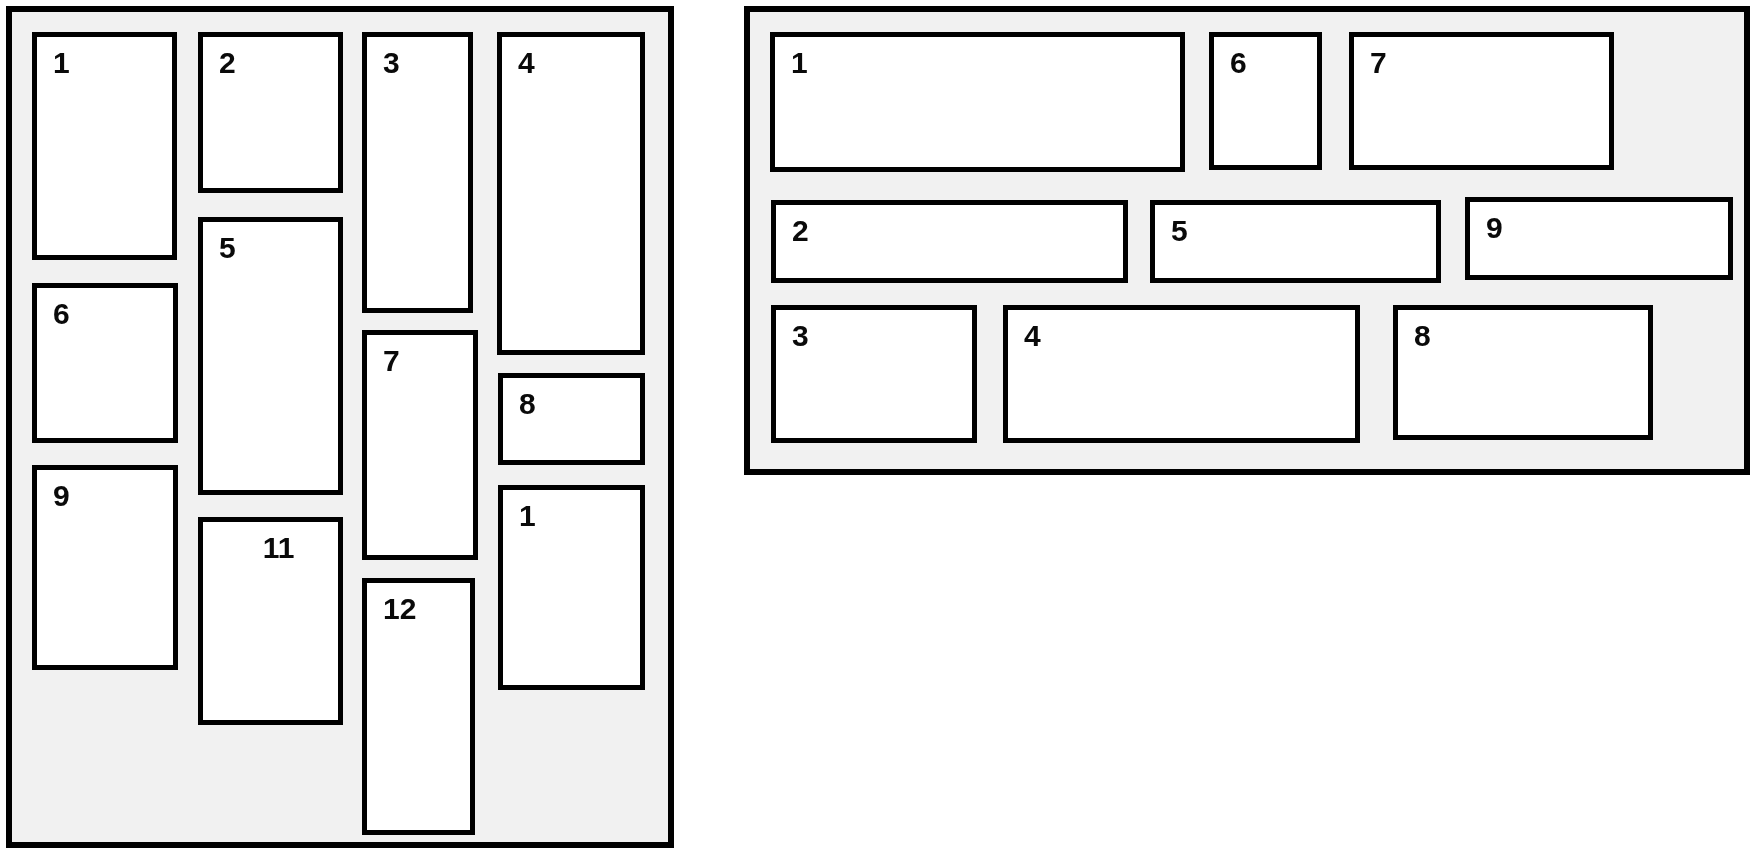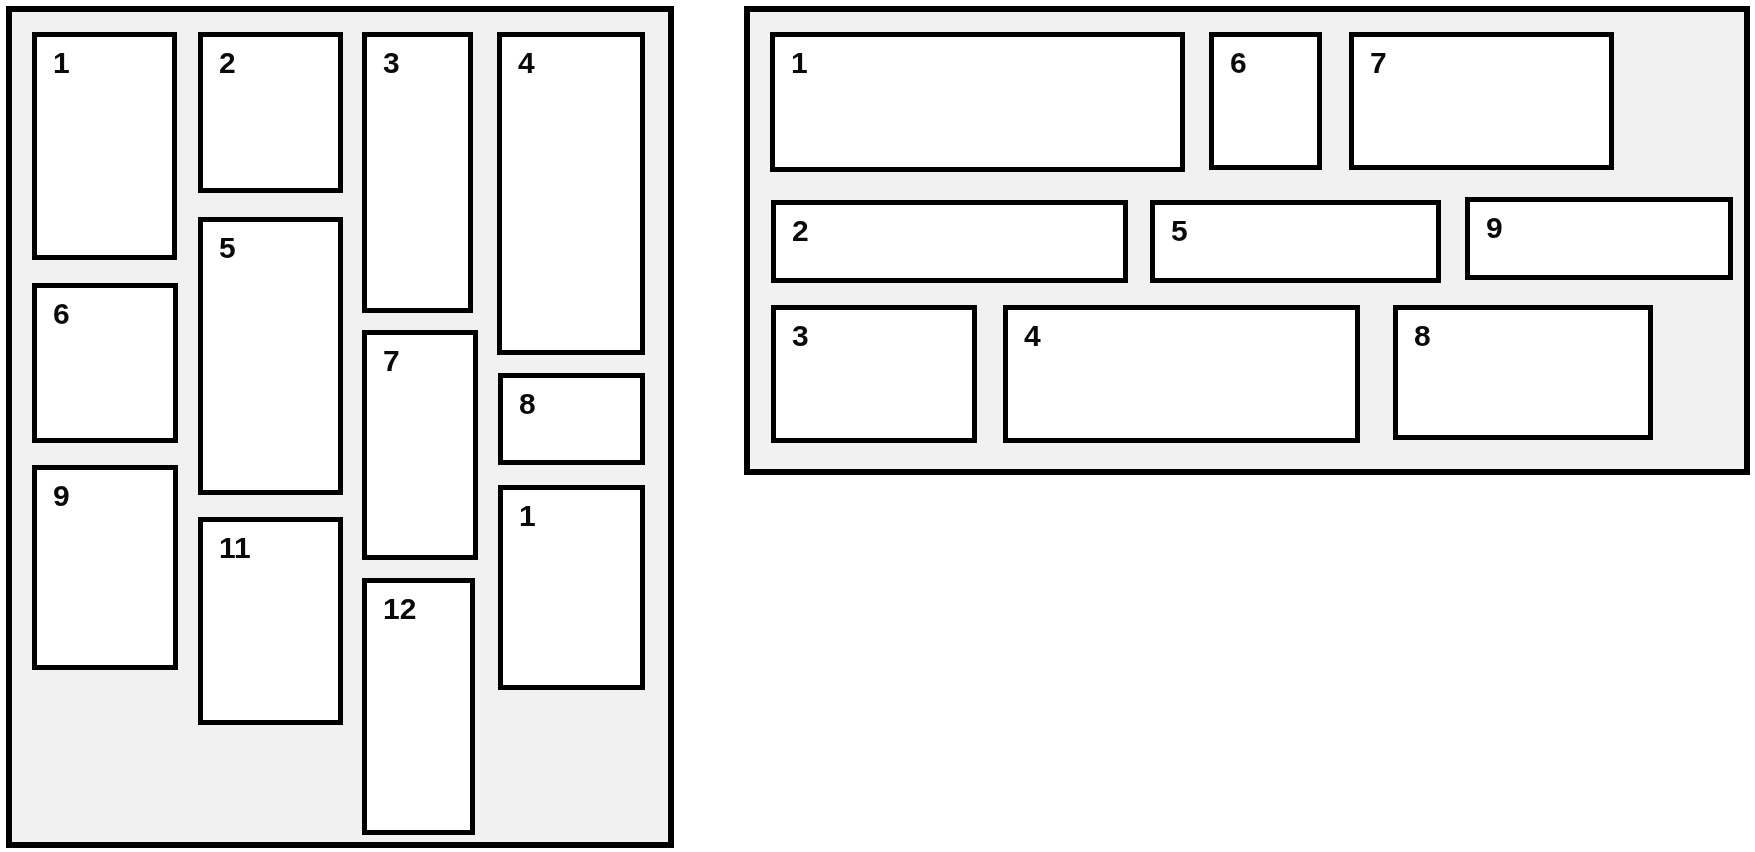--- a/index.html
+++ b/index.html
@@ -51,21 +51,21 @@
   .lb1  { left: 20px;  top: 20px;  width: 145px; height: 228px; }
   .lb2  { left: 186px; top: 20px;  width: 145px; height: 161px; }
   .lb3  { left: 350px; top: 20px;  width: 111px; height: 281px; }
   .lb4  { left: 485px; top: 20px;  width: 148px; height: 323px; }
   .lb5  { left: 186px; top: 205px; width: 145px; height: 278px; }
   .lb6  { left: 20px;  top: 271px; width: 146px; height: 160px; }
   .lb7  { left: 350px; top: 318px; width: 116px; height: 230px; }
   .lb8  { left: 486px; top: 361px; width: 147px; height: 92px;  }
   .lb9  { left: 20px;  top: 453px; width: 146px; height: 205px; }
   .lb10 { left: 486px; top: 473px; width: 147px; height: 205px; }
-  .lb11 { left: 186px; top: 505px; width: 145px; height: 208px; }
+  .lb11 { left: 186px; top: 505px; width: 145px; height: 208px; text-align: center; }
   .lb12 { left: 350px; top: 566px; width: 113px; height: 257px; }
   
   .rb1  { left: 20px;  top: 20px;  width: 415px; height: 140px; }
   .rb6  { left: 459px; top: 20px;  width: 113px; height: 138px; }
   .rb7  { left: 599px; top: 20px;  width: 265px; height: 138px; }
   .rb2  { left: 21px;  top: 188px; width: 357px; height: 83px;  }
   .rb5  { left: 400px; top: 188px; width: 291px; height: 83px;  }
   .rb9  { left: 715px; top: 185px; width: 268px; height: 83px;  }
   .rb3  { left: 21px;  top: 293px; width: 206px; height: 138px; }
   .rb4  { left: 253px; top: 293px; width: 357px; height: 138px; }

